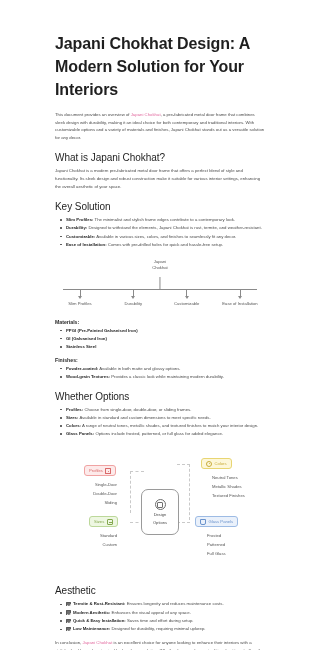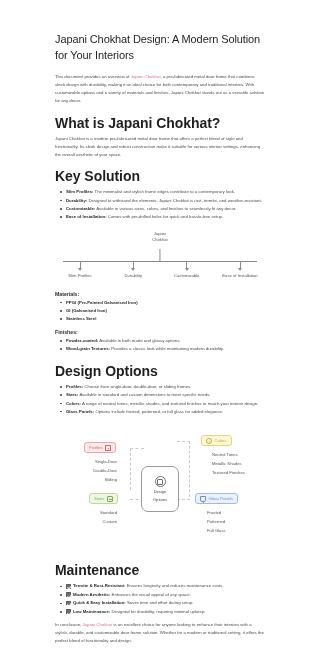--- a/index.html
+++ b/index.html
@@ -13,30 +13,30 @@
     overflow: hidden;
   }
   .page {
     width: 320px;
     height: 650px;
     padding: 32px 55px 10px 55px;
     position: relative;
   }
 
   h1.doc-title {
-    font-size: 11px;
+    font-size: 16px;
     line-height: 1.45;
-    font-weight: 400;
+    font-weight: 700;
     color: #1f1f1f;
     margin: 0 0 9px 0;
     letter-spacing: -0.1px;
   }
   h2.section-title {
-    font-size: 14px;
-    font-weight: 700;
+    font-size: 10px;
+    font-weight: 400;
     color: #1f1f1f;
     margin: 10px 0 4px 0;
     letter-spacing: -0.05px;
   }
   h3.sub-title {
     font-size: 5.2px;
     font-weight: 700;
     color: #2b2b2b;
     margin: 6px 0 2px 0;
   }
@@ -361,21 +361,21 @@
     <li><span class="b">PPGI (Pre-Painted Galvanised Iron)</span></li>
     <li><span class="b">GI (Galvanised Iron)</span></li>
     <li><span class="b">Stainless Steel</span></li>
   </ul>
   <h3 class="sub-title">Finishes:</h3>
   <ul class="bullets">
     <li><span class="b">Powder-coated:</span><span> Available in both matte and glossy options.</span></li>
     <li><span class="b">Wood-grain Textures:</span><span> Provides a classic look while maintaining modern durability.</span></li>
   </ul>
 
-  <h2 class="section-title">Design Options</h2>
+  <h2 class="section-title">Whether Options</h2>
   <ul class="bullets">
     <li><span class="b">Profiles:</span><span> Choose from single-door, double-door, or sliding frames.</span></li>
     <li><span class="b">Sizes:</span><span> Available in standard and custom dimensions to meet specific needs.</span></li>
     <li><span class="b">Colors:</span><span> A range of neutral tones, metallic shades, and textured finishes to match your interior design.</span></li>
     <li><span class="b">Glass Panels:</span><span> Options include frosted, patterned, or full glass for added elegance.</span></li>
   </ul>
 
   <div class="mindmap">
 
     <div class="mm-dash" style="left:75px; top:26px; height:42px;"></div>
@@ -424,21 +424,21 @@
       <span class="mm-ico ico-glass"></span>
       <span>Glass Panels</span>
     </div>
     <div class="mm-children c-glass">
       <div>Frosted</div>
       <div>Patterned</div>
       <div>Full Glass</div>
     </div>
   </div>
 
-  <h2 class="section-title">Maintenance</h2>
+  <h2 class="section-title">Aesthetic</h2>
   <ul class="check-list">
     <li><span class="chk"></span><span class="b">Termite &amp; Rust-Resistant:</span><span> Ensures longevity and reduces maintenance costs.</span></li>
     <li><span class="chk"></span><span class="b">Modern Aesthetic:</span><span> Enhances the visual appeal of any space.</span></li>
     <li><span class="chk"></span><span class="b">Quick &amp; Easy Installation:</span><span> Saves time and effort during setup.</span></li>
     <li><span class="chk"></span><span class="b">Low Maintenance:</span><span> Designed for durability, requiring minimal upkeep.</span></li>
   </ul>
 
   <p class="body-text"><span>In conclusion, </span><a class="inline-link" href="#">Japani Chokhat</a><span> is an excellent choice for anyone looking to enhance their interiors with a stylish, durable, and customizable door frame solution. Whether for a modern or traditional setting, it offers the perfect blend of functionality and design.</span></p>
 
 </div>

